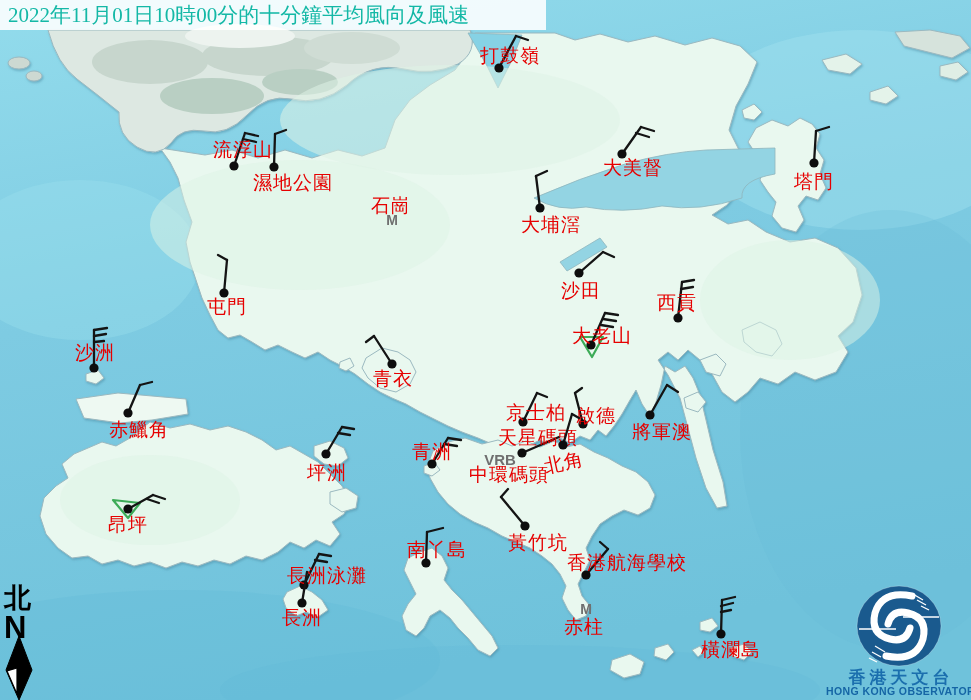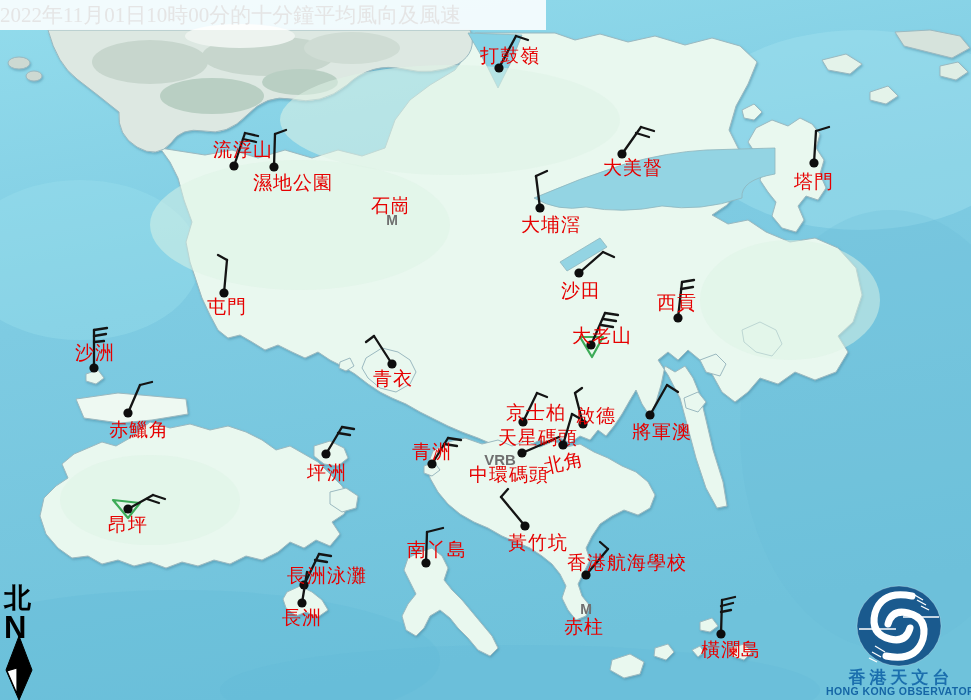--- a/index.html
+++ b/index.html
@@ -1,21 +1,21 @@
 <!DOCTYPE html>
 <html><head>
 <meta charset="utf-8">
 <style>
   html,body{margin:0;padding:0;background:#444;}
   .stage{position:relative;width:971px;height:700px;overflow:hidden;
          font-family:"Liberation Serif","DejaVu Serif",serif;}
   .stage svg{position:absolute;left:0;top:0;}
   .title-band{position:absolute;left:0;top:0;width:546px;height:30px;
               background:rgba(255,255,255,0.88);display:flex;align-items:center;}
-  .title-band span{font-size:21px;color:#e5e5e5;padding-left:0;white-space:nowrap;
+  .title-band span{font-size:21px;color:#14b8a6;padding-left:8px;white-space:nowrap;
                    letter-spacing:0px;font-family:"Liberation Serif","DejaVu Serif",serif;}
   text.stn{fill:#e60000;font-family:"Liberation Serif","DejaVu Serif",serif;
            letter-spacing:1px;}
   text.mark{fill:#6f6f6f;font-family:"Liberation Sans","DejaVu Sans",sans-serif;font-weight:bold;}
   text.compass-cn{fill:#000;font-size:27px;font-weight:bold;
                   font-family:"Liberation Serif","DejaVu Serif",serif;}
   text.compass-n{fill:#000;font-size:31px;font-weight:bold;
                  font-family:"Liberation Sans","DejaVu Sans",sans-serif;}
   text.logo-cn{fill:#1b6fae;font-size:17px;font-weight:bold;letter-spacing:4px;
                font-family:"Liberation Serif","DejaVu Serif",serif;}

